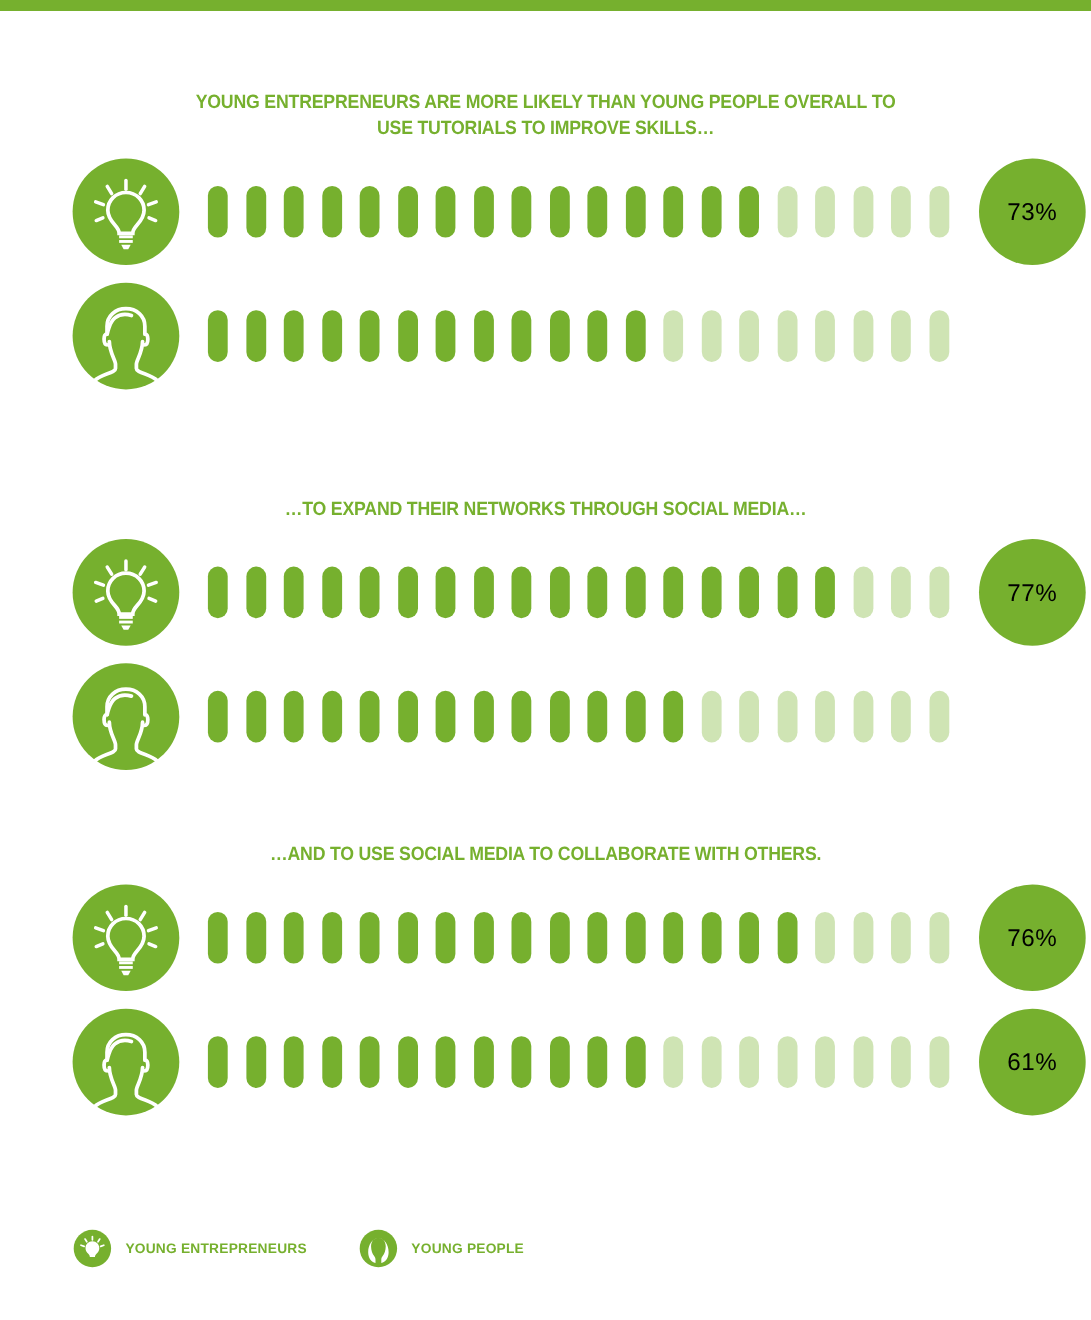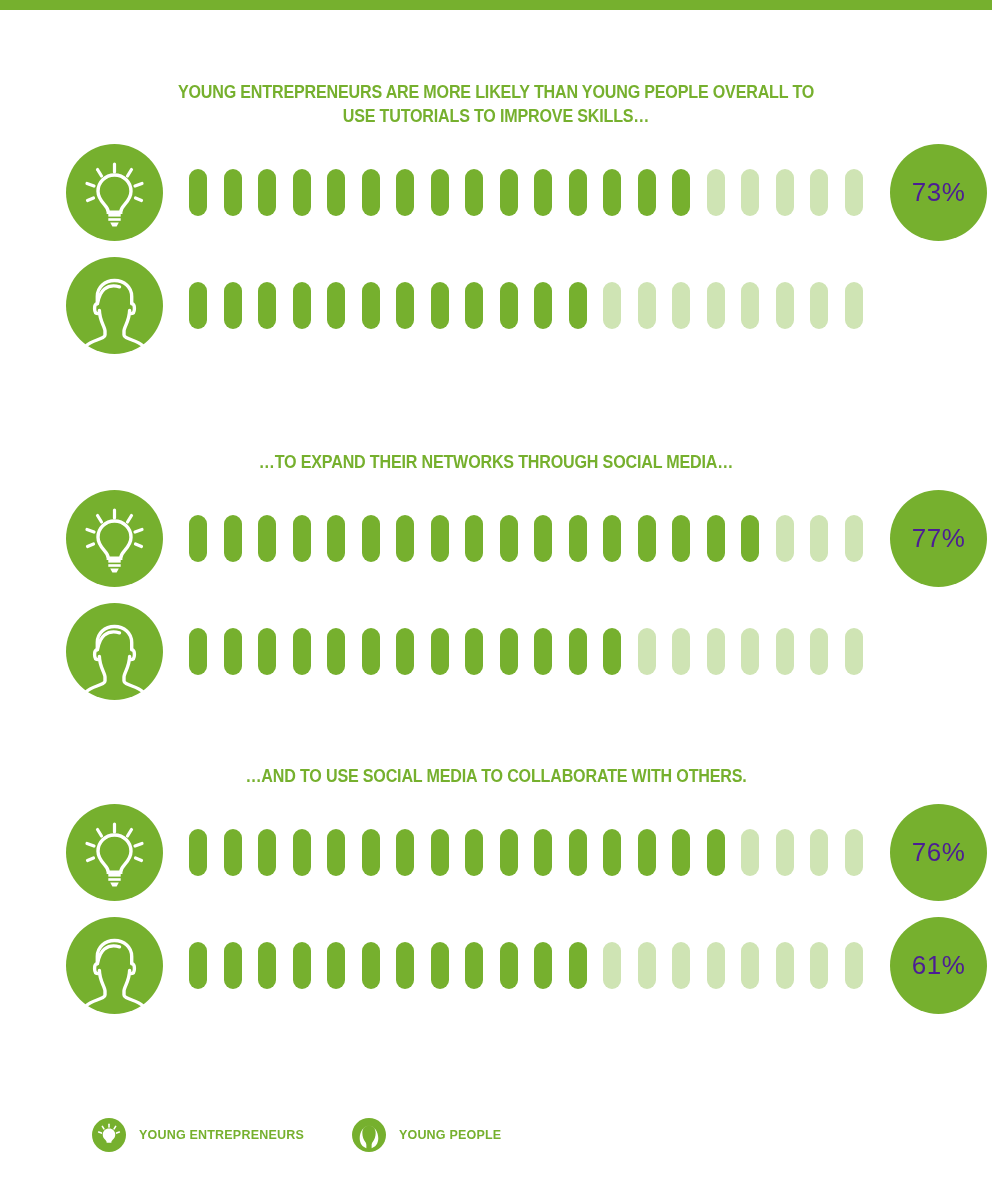--- a/index.html
+++ b/index.html
@@ -104,39 +104,39 @@
 
   
   .pct-bubble {
     position: absolute;
     left: 890px;
     top: 0;
     width: 97px;
     height: 97px;
     border-radius: 50%;
     background: #76b02e;
-    color: #4c1d95;
+    color: #000000;
     display: flex;
     align-items: center;
     justify-content: center;
-    font-size: 26px;
+    font-size: 22px;
     font-weight: 300;
     letter-spacing: 0.5px;
   }
 
   
   #legend {
     position: absolute;
     left: 0;
     top: 1095px;
     width: 992px;
     height: 60px;
     display: flex;
     align-items: center;
-    padding-left: 92px;
+    padding-left: 67px;
     box-sizing: border-box;
   }
   .legend-item {
     display: flex;
     align-items: center;
     margin-right: 48px;
   }
   .legend-swatch {
     width: 34px;
     height: 34px;

